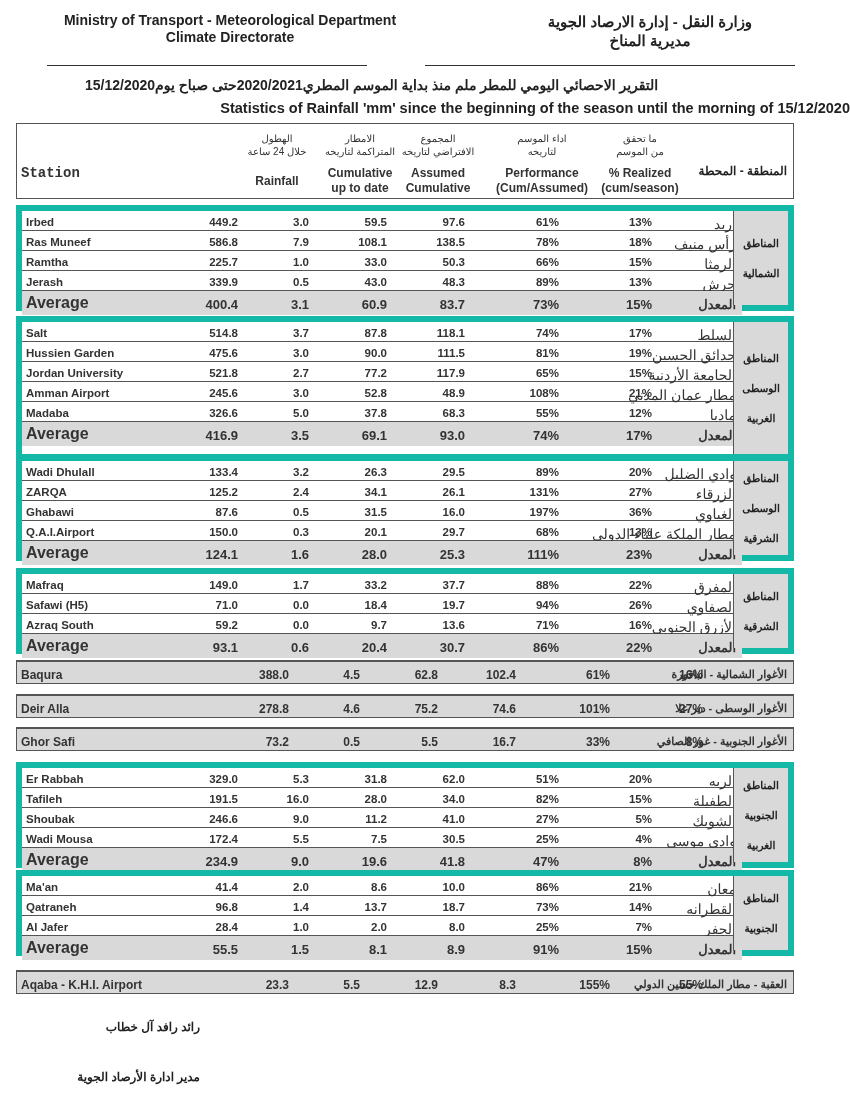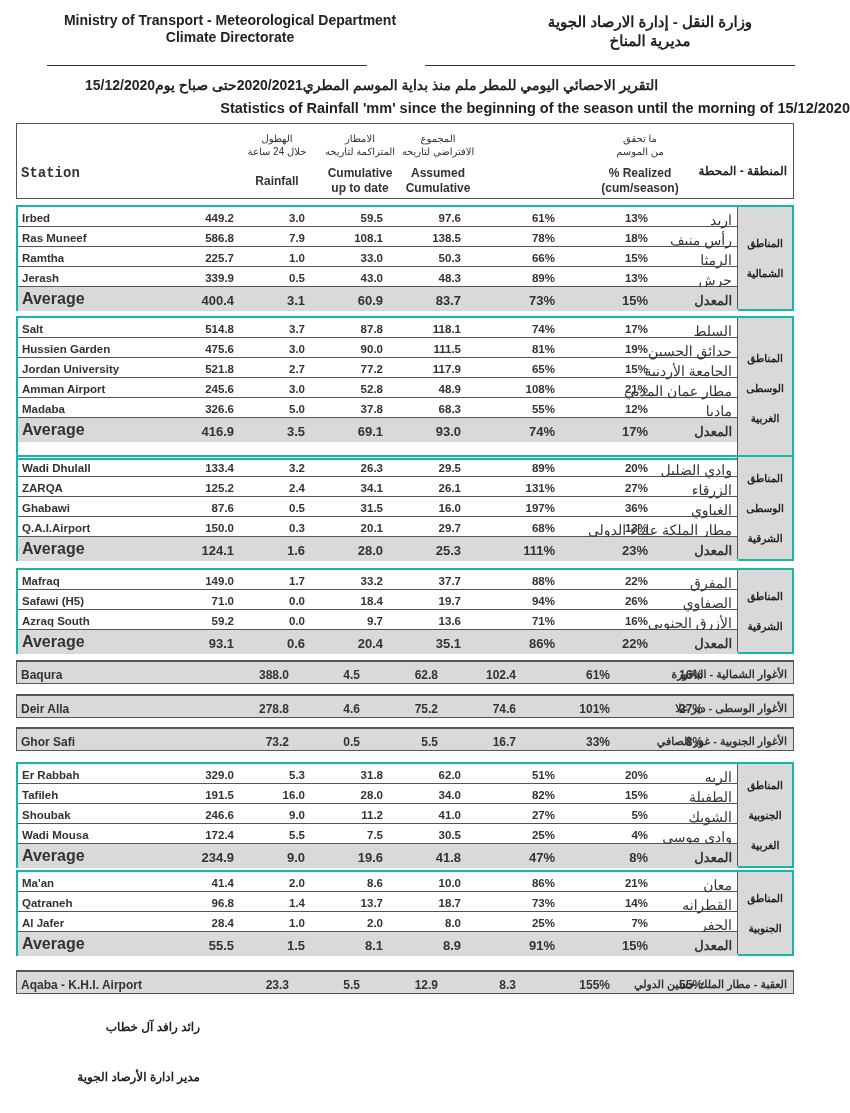--- a/index.html
+++ b/index.html
@@ -15,21 +15,21 @@
   .title-ar .a { direction: rtl; }
   .title-en { position: absolute; left: 0; top: 100px; width: 850px; text-align: right; font-weight: bold; font-size: 14.5px; color: #222; }
 
   .box { position: absolute; left: 16px; width: 778px; border: 1px solid #555; }
   .colhead { top: 123px; height: 76px; background: #fff; }
   .colhead .ch { position: absolute; text-align: center; font-size: 12px; font-weight: bold; color: #333; line-height: 15px; }
   .colhead .ar { font-size: 10px; font-weight: normal; color: #333; line-height: 13px; direction: rtl; }
   .colhead .station { position: absolute; left: 4px; top: 41px; font-family: "Liberation Mono", monospace; font-size: 14px; font-weight: bold; color: #333; }
   .colhead .region { position: absolute; right: 6px; top: 40px; font-size: 12px; font-weight: bold; direction: rtl; color: #222; }
 
-  .grp { position: absolute; left: 16px; width: 778px; border: 2px solid #14b8a6; }
+  .grp { position: absolute; left: 16px; width: 778px; border: 6px solid #14b8a6; }
   .grp .rows { position: absolute; left: 0; top: 0; width: 720px; }
   .grp .side { position: absolute; right: 0; top: 0; bottom: 0; width: 55px; border-left: 1px solid #555; background: #d9d9d9; display: flex; flex-direction: column; justify-content: center; align-items: center; gap: 18px; font-size: 10.5px; direction: rtl; color: #222; font-weight: bold; }
   .row { position: relative; height: 20px; border-bottom: 1px solid #555; font-size: 11.5px; font-weight: bold; color: #333; }
   .row:last-child { border-bottom: none; }
   .row span { position: absolute; top: 5px; }
   .row .nm { left: 4px; }
   .row .c1 { right: 504px; }
   .row .c2 { right: 433px; }
   .row .c3 { right: 355px; }
   .row .c4 { right: 277px; }
@@ -83,20 +83,26 @@
     <div class="ar">المتراكمة لتاريخه</div>
     <div style="margin-top:8px">Cumulative</div>
     <div>up to date</div>
   </div>
   <div class="ch" style="left:376px;top:8px;width:90px;">
     <div class="ar">المجموع</div>
     <div class="ar">الافتراضي لتاريخه</div>
     <div style="margin-top:8px">Assumed</div>
     <div>Cumulative</div>
   </div>
+  <div class="ch" style="left:470px;top:8px;width:110px;">
+    <div class="ar">اداء الموسم</div>
+    <div class="ar">لتاريخه</div>
+    <div style="margin-top:8px">Performance</div>
+    <div>(Cum/Assumed)</div>
+  </div>
   <div class="ch" style="left:573px;top:8px;width:100px;">
     <div class="ar">ما تحقق</div>
     <div class="ar">من الموسم</div>
     <div style="margin-top:8px">% Realized</div>
     <div>(cum/season)</div>
   </div>
   <div class="region">المنطقة - المحطة</div>
 </div>
 
 <div id="tables">
@@ -316,21 +322,21 @@
           <span class="c4">13.6</span>
           <span class="c5">71%</span>
           <span class="c6">16%</span>
           <span class="ar">الأزرق الجنوبي</span>
         </div>
         <div class="row avg">
           <span class="nm">Average</span>
           <span class="c1">93.1</span>
           <span class="c2">0.6</span>
           <span class="c3">20.4</span>
-          <span class="c4">35.1</span>
+          <span class="c4">30.7</span>
           <span class="c5">86%</span>
           <span class="c6">22%</span>
           <span class="ar">المعدل</span>
         </div>
       </div>
       <div class="side">
         <div>المناطق</div>
         <div>الشرقية</div>
       </div>
     </div>

